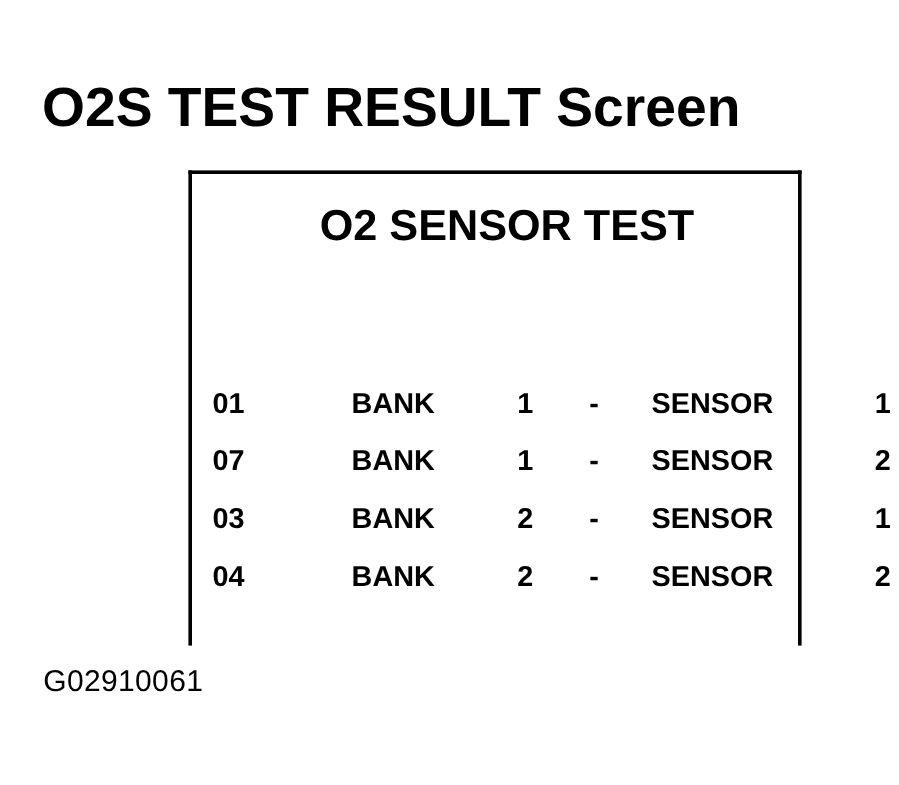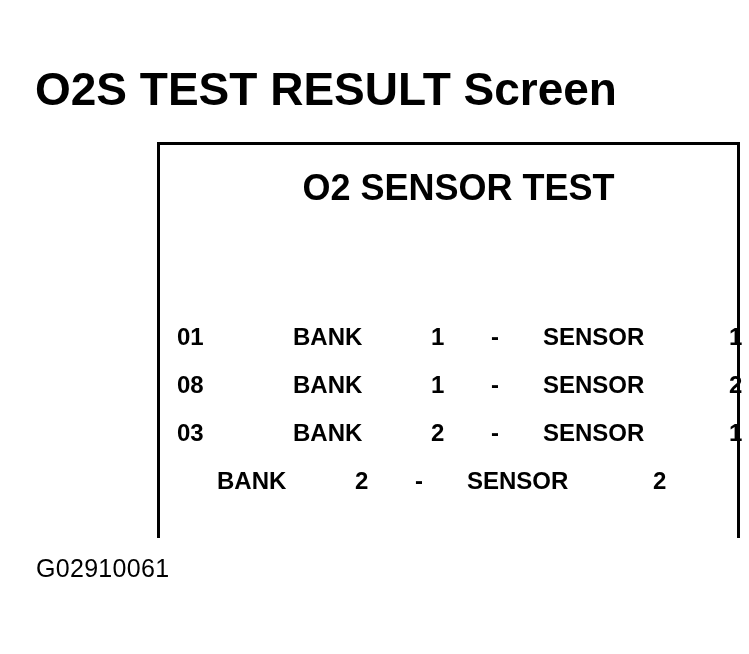--- a/index.html
+++ b/index.html
@@ -26,21 +26,21 @@
     letter-spacing: 0px;
     line-height: 42px;
     white-space: nowrap;
   }
 
   
   #screen-box {
     position: absolute;
     left: 157px;
     top: 142px;
-    width: 583px;
+    width: 511px;
     height: 396px;
     box-sizing: border-box;
     border-top: 3px solid #000000;
     border-left: 3px solid #000000;
     border-right: 3px solid #000000;
     border-bottom: none;
     background: #ffffff;
   }
 
   #screen-header {
@@ -128,38 +128,39 @@
     <div class="sensor-row">
       <span class="row-index">01</span>
       <span class="row-bank-word">BANK</span>
       <span class="row-bank-num">1</span>
       <span class="row-dash">-</span>
       <span class="row-sensor-word">SENSOR</span>
       <span class="row-sensor-num">1</span>
     </div>
 
     <div class="sensor-row">
-      <span class="row-index">08</span>
+      <span class="row-index">07</span>
       <span class="row-bank-word">BANK</span>
       <span class="row-bank-num">1</span>
       <span class="row-dash">-</span>
       <span class="row-sensor-word">SENSOR</span>
       <span class="row-sensor-num">2</span>
     </div>
 
     <div class="sensor-row">
       <span class="row-index">03</span>
       <span class="row-bank-word">BANK</span>
       <span class="row-bank-num">2</span>
       <span class="row-dash">-</span>
       <span class="row-sensor-word">SENSOR</span>
       <span class="row-sensor-num">1</span>
     </div>
 
     <div class="sensor-row">
+      <span class="row-index">04</span>
       <span class="row-bank-word">BANK</span>
       <span class="row-bank-num">2</span>
       <span class="row-dash">-</span>
       <span class="row-sensor-word">SENSOR</span>
       <span class="row-sensor-num">2</span>
     </div>
 
   </div>
 </div>
 

